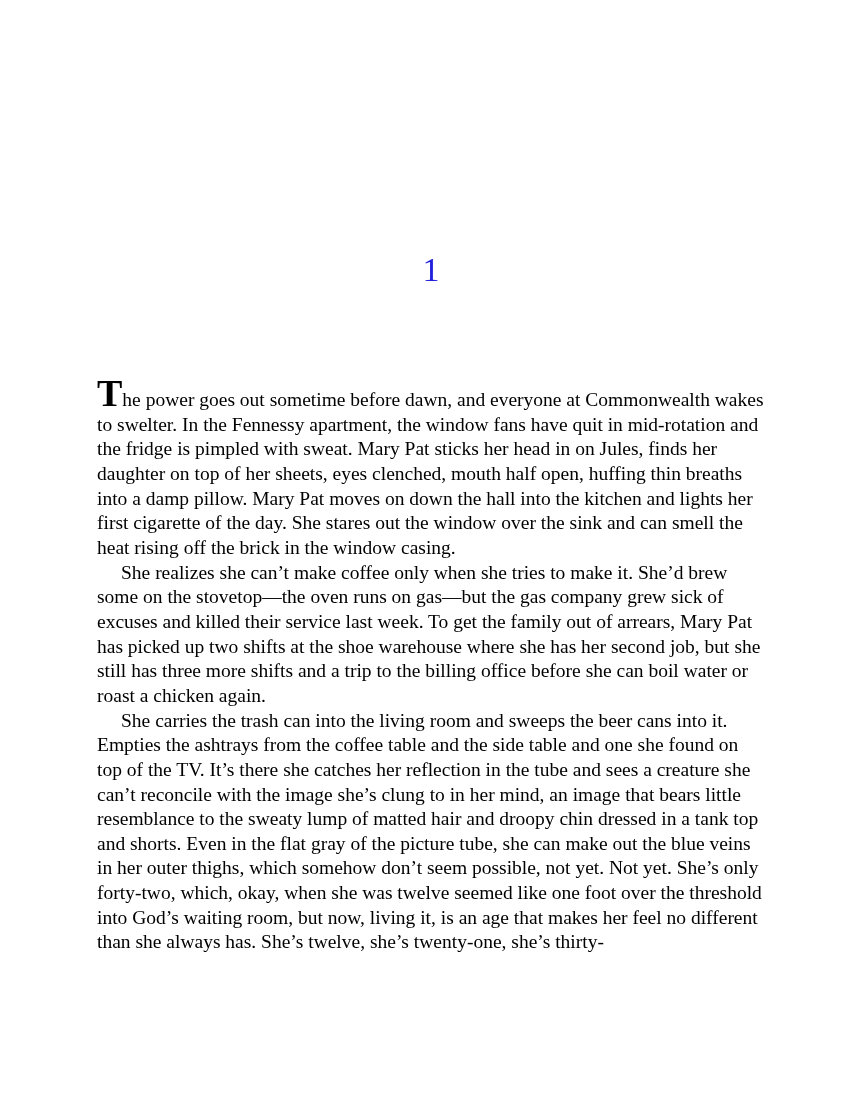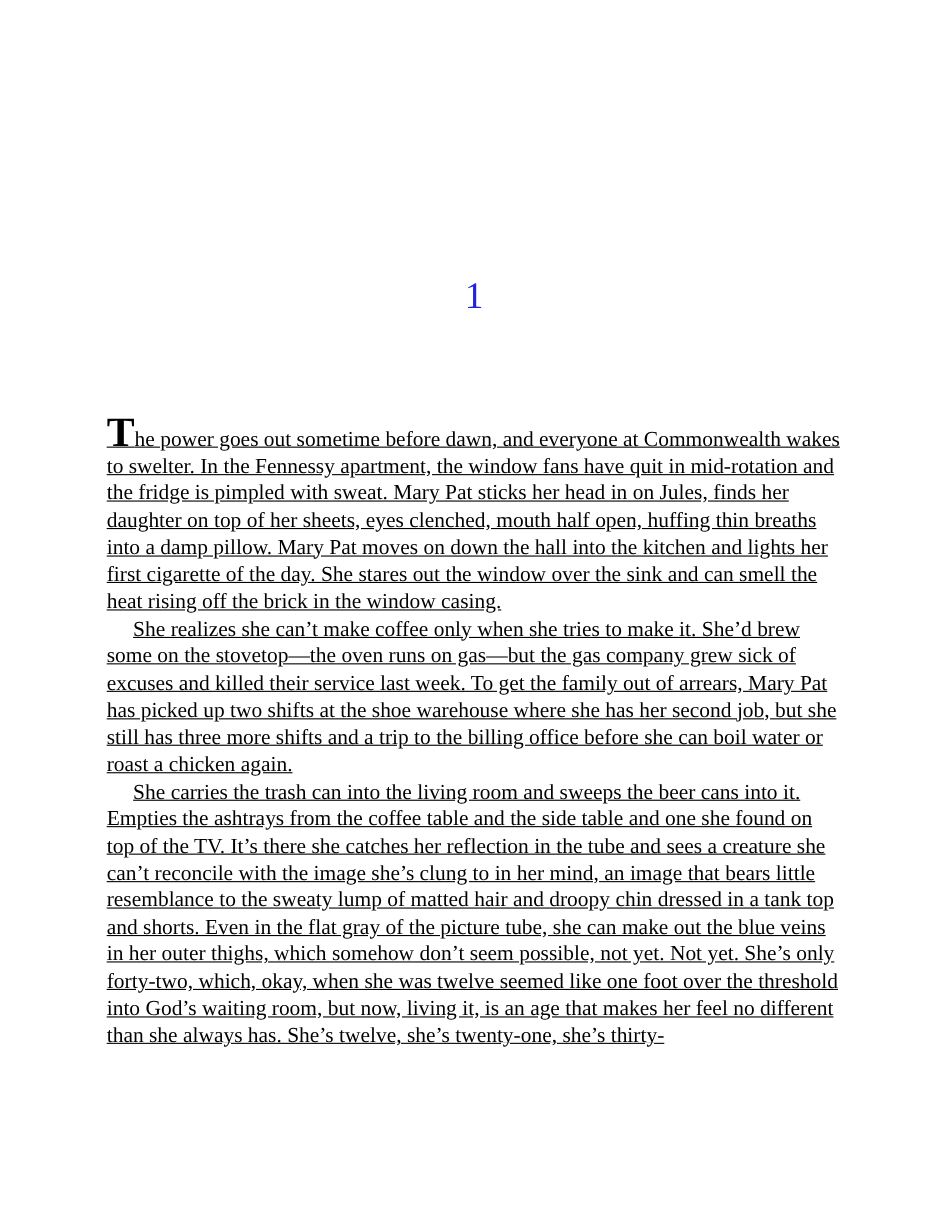--- a/index.html
+++ b/index.html
@@ -35,21 +35,20 @@
     left: 97px;
     width: 670px;
     font-size: 19.5px;
     line-height: 24.65px;
     color: var(--text-color, #000000);
     text-align: left;
   }
   .body-text p {
     margin: 0;
     padding: 0;
-    text-decoration: underline;
   }
   .body-text p.indented {
     text-indent: 24px;
   }
   .initial-cap {
     font-size: 38px;
     font-weight: bold;
     line-height: 0;
     vertical-align: baseline;
   }

